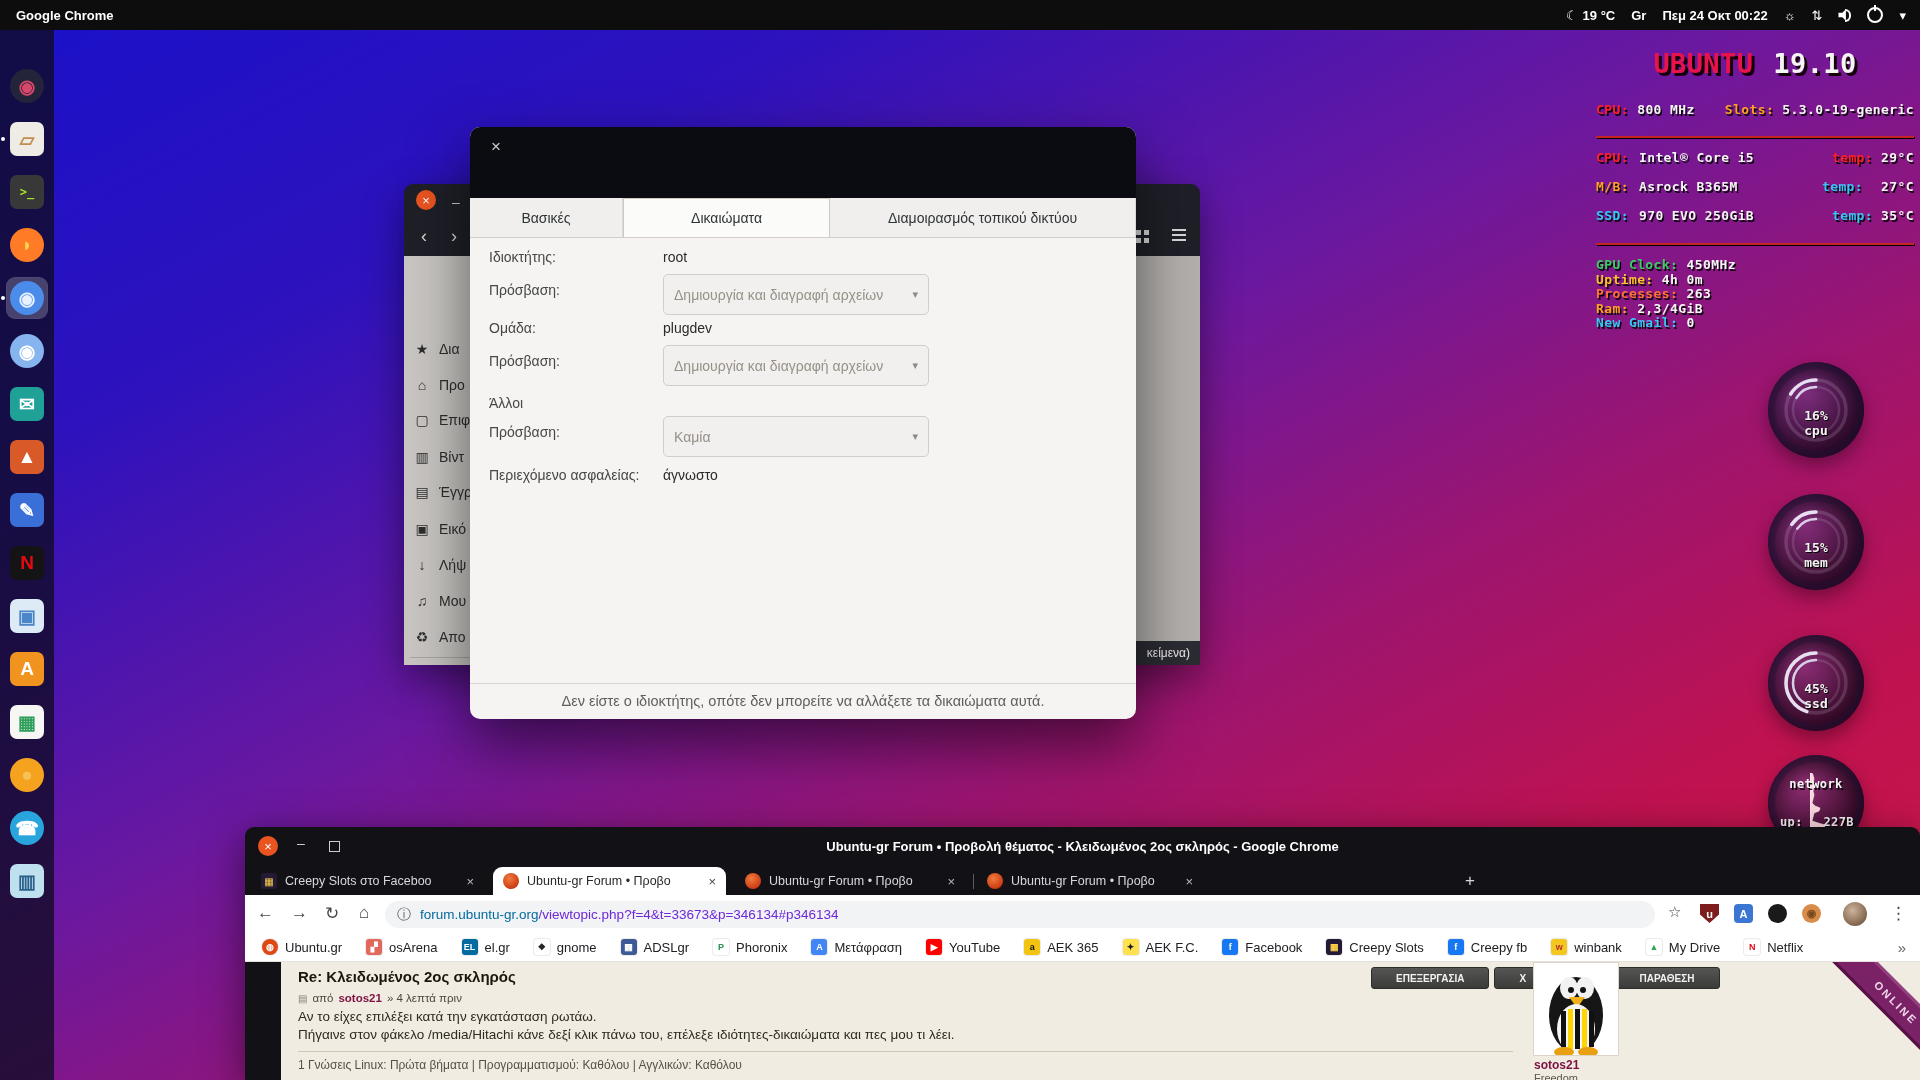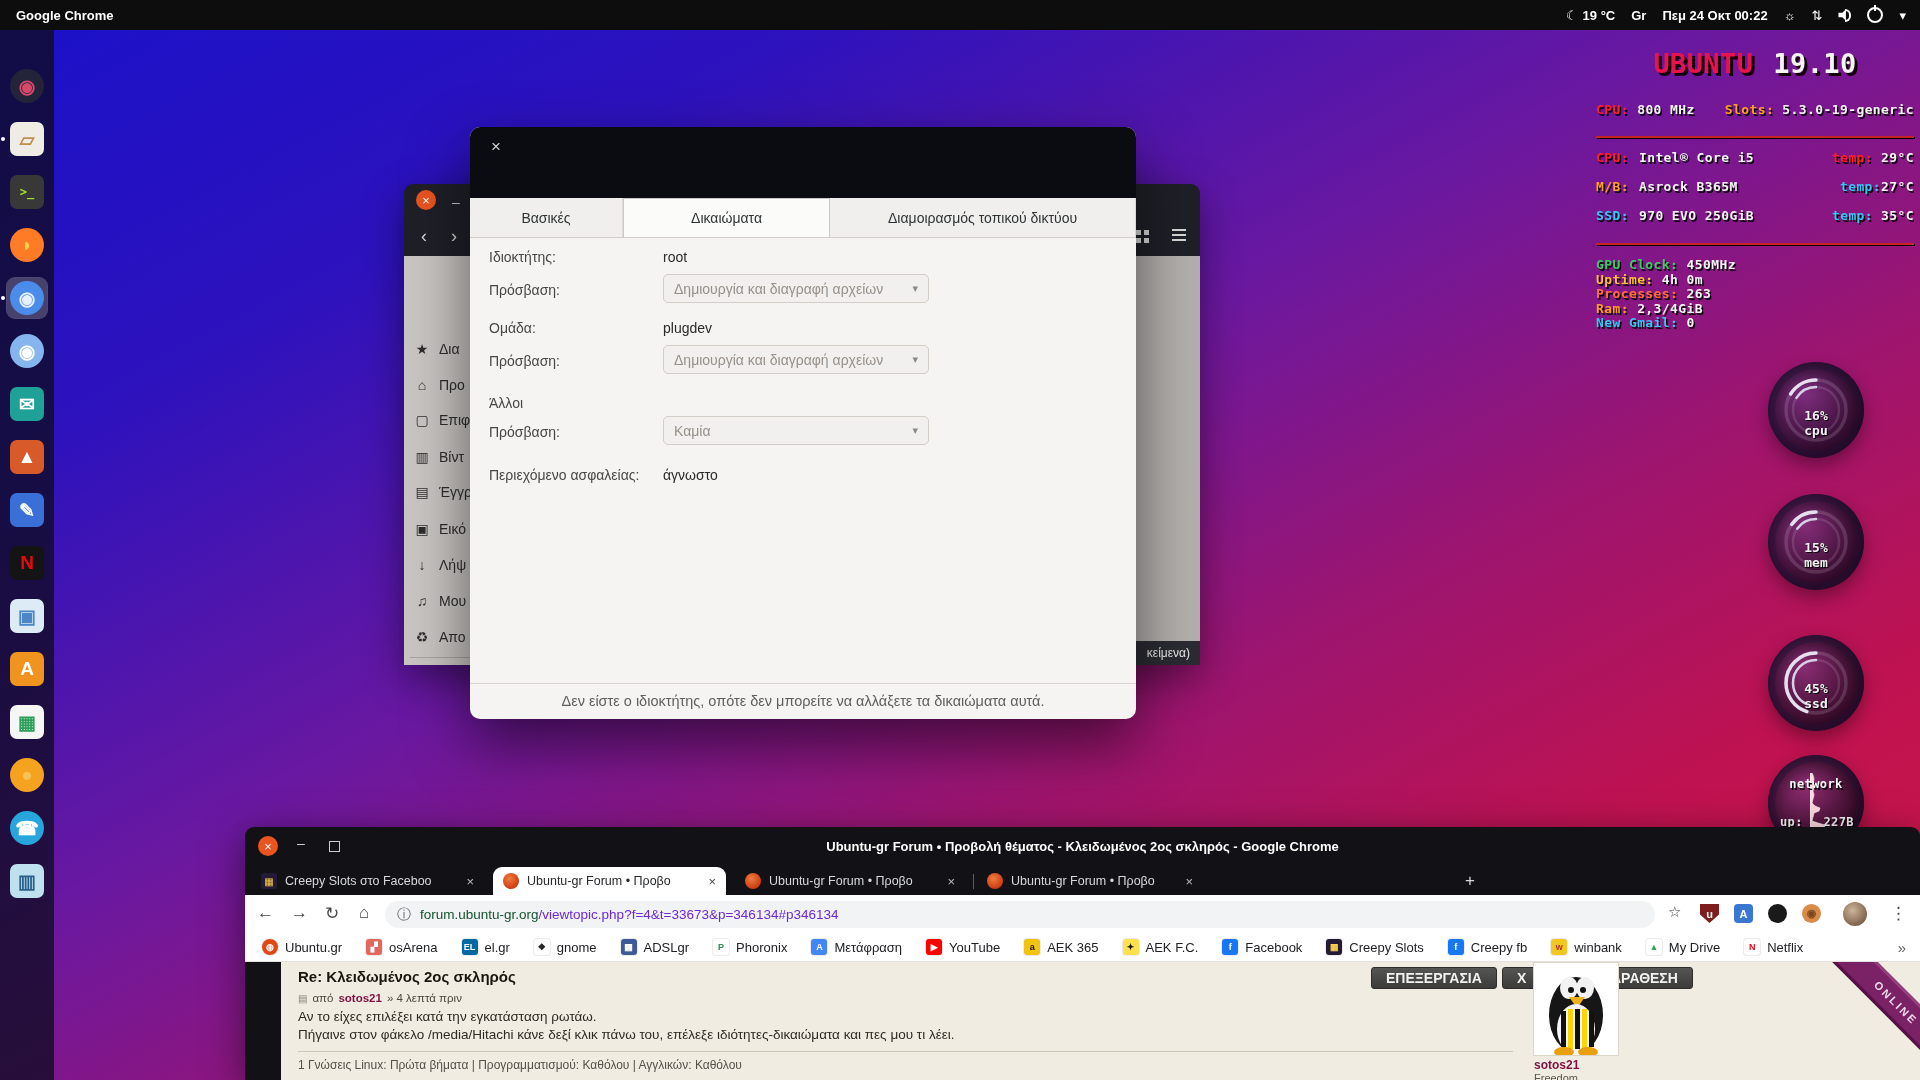--- a/index.html
+++ b/index.html
@@ -74,21 +74,21 @@
   .dlg-head{position:absolute;left:0;top:0;width:666px;height:71px;background:#0b0b12;}
   .dlg-close{position:absolute;left:14px;top:8px;width:24px;height:24px;color:#cfcfcf;font-size:17px;
     display:flex;align-items:center;justify-content:center;}
   .dlg-tabs{position:absolute;left:0;top:71px;width:666px;height:39px;background:#f0efed;
     border-bottom:1px solid #d2cdc8;display:flex;}
   .dlg-tab{height:39px;display:flex;align-items:center;justify-content:center;font-size:14px;
     color:#2e3436;box-sizing:border-box;border-right:1px solid #dcd8d3;}
   .dlg-tab.active{background:#fbfbfa;border:1px solid #cfc9c3;border-bottom:none;margin-bottom:-1px;}
   .fld-label{position:absolute;left:19px;font-size:14px;color:#474747;}
   .fld-value{position:absolute;left:193px;font-size:14px;color:#2a2a2a;}
-  .combo{position:absolute;left:193px;width:266px;height:29px;background:#f2f0ee;
+  .combo{position:absolute;left:193px;width:266px;height:41px;background:#f2f0ee;
     border:1px solid #d3cdc7;border-radius:5px;box-sizing:border-box;display:flex;align-items:center;
     font-size:14px;color:#969089;padding:0 10px;}
   .combo .car{margin-left:auto;font-size:11px;color:#8a8a8a;}
   .dlg-sep{position:absolute;left:0;top:556px;width:666px;height:1px;background:#d9d5d0;}
   .dlg-foot{position:absolute;left:0;top:566px;width:666px;text-align:center;font-size:14.5px;color:#5e5e5e;}
   
   .chrome{left:245px;top:827px;width:1675px;height:253px;z-index:20;border-radius:9px 9px 0 0;overflow:hidden;
     box-shadow:0 10px 40px rgba(0,0,0,.5);background:#121216;}
   .ch-titlebar{position:absolute;left:0;top:0;width:1675px;height:38px;}
   .ch-title{position:absolute;left:0;top:0;width:1675px;height:38px;display:flex;align-items:center;
@@ -102,38 +102,38 @@
   .ch-tab .tx{font-size:13px;opacity:.85;margin-left:auto;}
   .favi{width:16px;height:16px;border-radius:50%;flex:0 0 16px;
     display:flex;align-items:center;justify-content:center;font-size:10px;}
   .tabsep{position:absolute;top:9px;width:1px;height:15px;background:#5a5d63;}
   .ch-newtab{position:absolute;left:1220px;top:6px;color:#d6d8db;font-size:17px;}
   .ch-toolbar{position:absolute;left:0;top:68px;width:1675px;height:38px;background:#fff;}
   .navico{position:absolute;top:8px;font-size:17px;color:#43464a;}
   .omni{position:absolute;left:140px;top:6px;width:1270px;height:27px;border-radius:14px;background:#f1f3f4;
     display:flex;align-items:center;font-size:13.5px;padding:0 12px;box-sizing:border-box;}
   .omni .info{color:#5f6368;margin-right:9px;font-size:14px;}
-  .omni .host{color:#14532d;}
+  .omni .host{color:#0369a1;}
   .omni .path{color:#6d28d9;}
   .extico{position:absolute;top:9px;width:19px;height:19px;display:flex;align-items:center;justify-content:center;
     font-size:11px;font-weight:bold;border-radius:4px;}
   .shield{clip-path:polygon(0 0,100% 0,100% 55%,50% 100%,0 55%);border-radius:0;}
   .ch-avatar{position:absolute;left:1598px;top:7px;width:24px;height:24px;border-radius:50%;
     background:radial-gradient(circle at 40% 35%,#cdb49a,#7d5f49 75%);}
   .ch-bookbar{position:absolute;left:0;top:106px;width:1675px;height:29px;background:#fff;
     border-bottom:1px solid #e4e1dc;display:flex;align-items:center;gap:24px;padding-left:17px;box-sizing:border-box;}
   .bk{display:flex;align-items:center;gap:7px;font-size:13px;color:#202124;white-space:nowrap;}
   .bk .bico{width:16px;height:16px;border-radius:3px;display:flex;align-items:center;justify-content:center;
     font-size:9px;font-weight:bold;box-shadow:0 0 0 1px rgba(0,0,0,.08);}
   .bk-more{position:absolute;right:14px;font-size:15px;color:#5f6368;}
   .ch-content{position:absolute;left:0;top:135px;width:1675px;height:118px;background:#f1ece1;overflow:hidden;margin-left:36px;}
   .post-title{position:absolute;left:17px;top:6px;font-size:15px;font-weight:bold;color:#1b1510;}
   .post-btns{position:absolute;left:1090px;top:5px;display:flex;gap:5px;}
-  .pbtn{height:20px;padding:0 14px;background:linear-gradient(#555553,#3b3b39);border:1px solid #2c2c2a;
-    border-radius:3px;color:#f2f2f2;font-size:14px;font-weight:bold;display:flex;align-items:center;}
+  .pbtn{height:20px;padding:0 24px;background:linear-gradient(#555553,#3b3b39);border:1px solid #2c2c2a;
+    border-radius:3px;color:#f2f2f2;font-size:10px;font-weight:bold;display:flex;align-items:center;}
   .post-meta{position:absolute;left:17px;top:30px;font-size:11.5px;color:#4c463e;display:flex;gap:5px;align-items:center;}
   .post-meta .auth{font-weight:bold;color:#7d1143;}
   .post-meta .mico{color:#8a8278;font-size:10px;}
   .post-body{position:absolute;left:17px;font-size:13.5px;color:#2e2a24;}
   .sig-div{position:absolute;left:17px;top:89px;width:1215px;height:1px;background:#cfc8b8;}
   .post-sig{position:absolute;left:17px;top:96px;font-size:12px;color:#55504a;}
   .av-box{position:absolute;left:1253px;top:1px;width:84px;height:92px;background:#fff;
     box-shadow:0 0 0 1px #ddd6c8;}
   .av-name{position:absolute;left:1253px;top:96px;font-size:12px;font-weight:bold;color:#7d1143;}
   .av-sub{position:absolute;left:1253px;top:110px;font-size:11px;color:#5a554e;}
@@ -243,21 +243,21 @@
         <div class="ck-row">
           <span style="color: rgb(255, 32, 32);">CPU:</span>
           <span class="v">Intel® Core i5</span>
           <span style="color: rgb(255, 32, 32);">temp: </span>
           <span style="margin-left: 8px;">29°C</span>
         </div>
         <div class="ck-row">
           <span style="color: rgb(255, 160, 32);">M/B:</span>
           <span class="v">Asrock  B365M</span>
           <span style="color: rgb(53, 200, 245);">temp: </span>
-          <span style="margin-left: 0;">27°C</span>
+          <span style="margin-left: 18px;">27°C</span>
         </div>
         <div class="ck-row">
           <span style="color: rgb(53, 200, 245);">SSD:</span>
           <span class="v">970 EVO  250GiB</span>
           <span style="color: rgb(53, 200, 245);">temp: </span>
           <span style="margin-left: 8px;">35°C</span>
         </div>
       </div>
     <div class="abs ck-hr" style="top:243px"></div>
     <div class="abs conky ck-stats" id="ck-stats">

